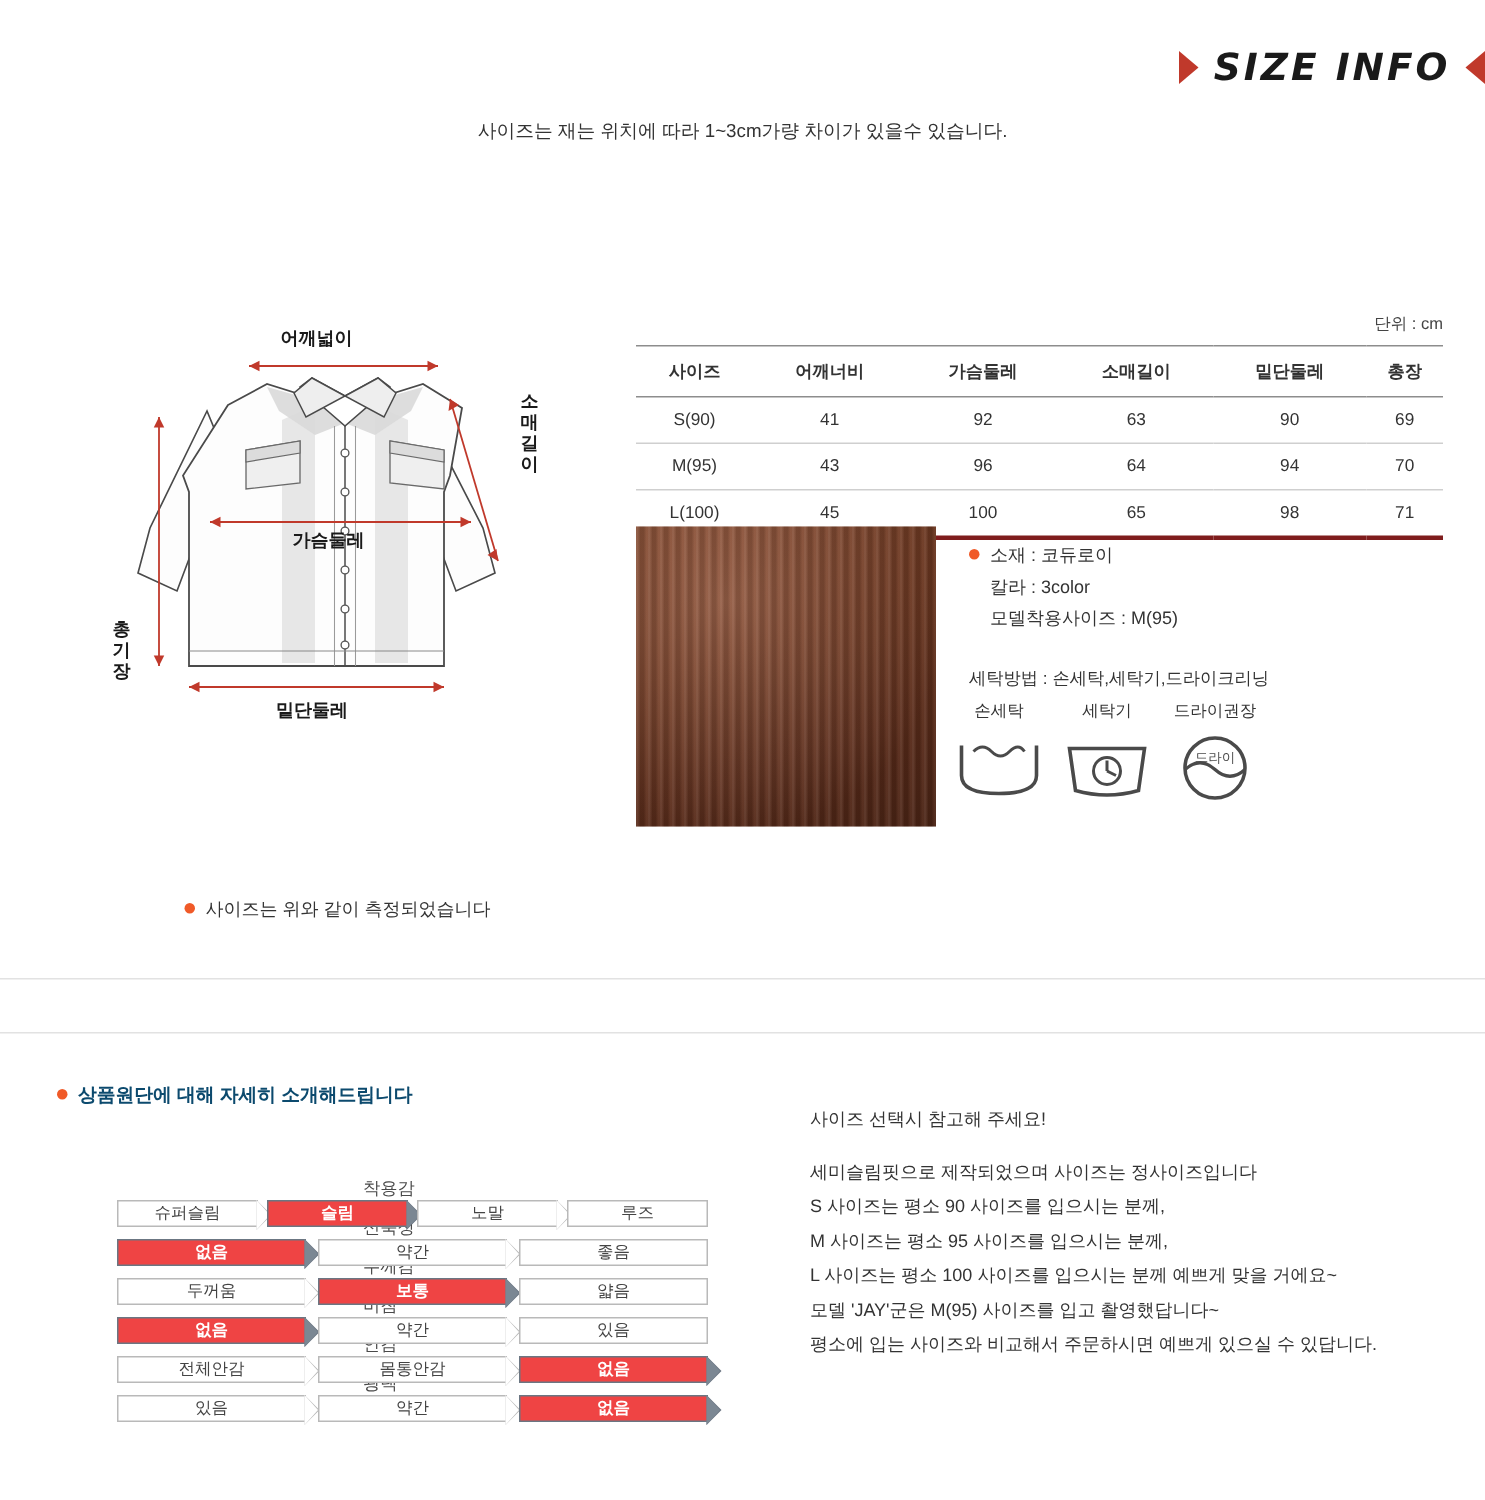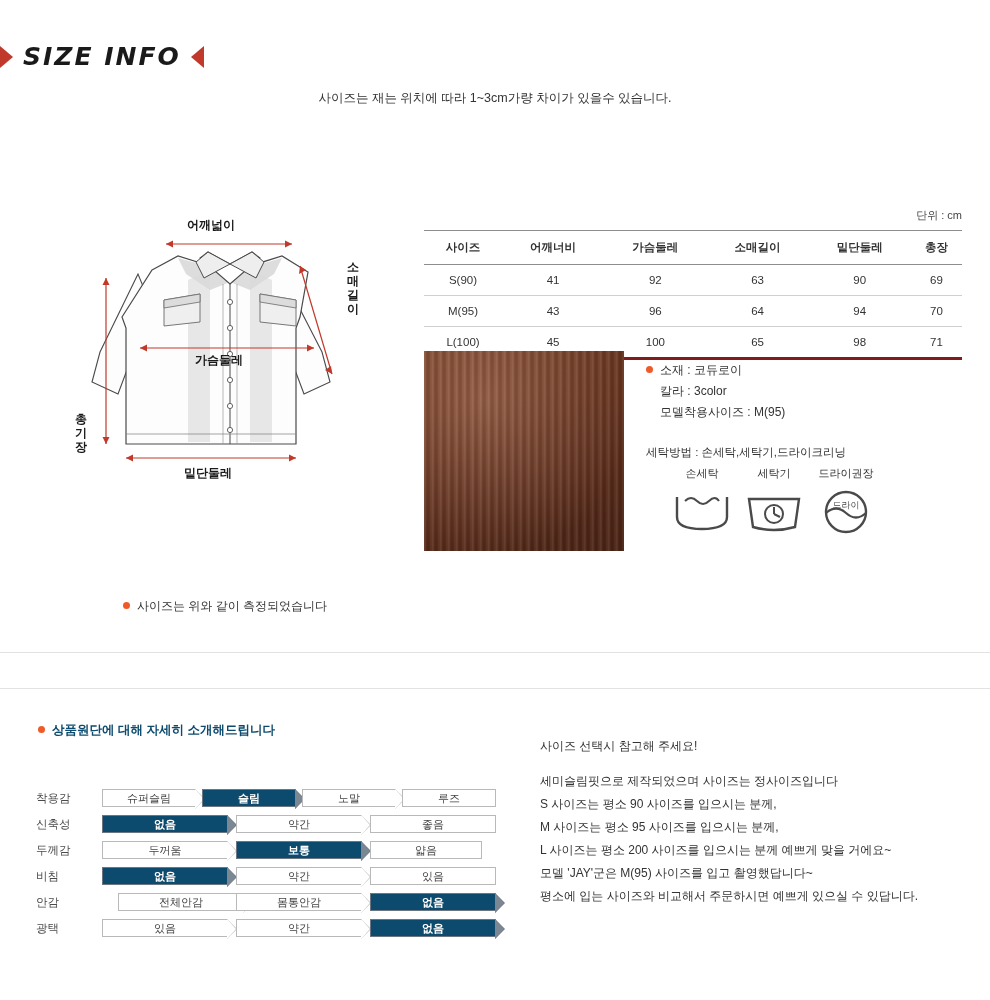--- a/index.html
+++ b/index.html
@@ -7,21 +7,21 @@
   body {
     width: 990px; height: 1000px;
     background: #ffffff;
     font-family: "Liberation Sans", sans-serif;
     color: #333;
     position: relative;
     overflow: hidden;
   }
 
   
-  .title-wrap { text-align:left; padding-top: 42px; }
+  .title-wrap { text-align:right; padding-top: 30px; }
   .title-row { display:inline-flex; align-items:center; gap:10px; }
   .tri { width:0; height:0; }
   .tri-left { border-top: 11px solid transparent; border-bottom: 11px solid transparent; border-left: 13px solid #c0392b; }
   .tri-right { border-top: 11px solid transparent; border-bottom: 11px solid transparent; border-right: 13px solid #c0392b; }
   .title-text {
     font-family: "DejaVu Sans", sans-serif;
     font-size: 25px; font-weight: bold; font-style: italic;
     letter-spacing: 2px; color: #1a1a1a;
   }
 
@@ -62,44 +62,44 @@
     content:""; position:absolute; inset:0;
     background: radial-gradient(ellipse at 30% 25%, rgba(255,255,255,0.13), rgba(0,0,0,0.18) 75%);
   }
 
   
   .matinfo { position:absolute; left: 646px; top: 360px; font-size: 12px; color:#333; line-height: 21px; }
   .dot { display:inline-block; width:7px; height:7px; border-radius:50%; background:#f05a28; margin-right:7px; vertical-align: 1px; }
   .matinfo .indent { padding-left: 14px; }
 
   .washtitle { position:absolute; left: 646px; top: 445px; font-size: 11.5px; color:#333; }
-  .washicons { position:absolute; left: 666px; top: 466px; width: 260px; display:flex; }
+  .washicons { position:absolute; left: 630px; top: 466px; width: 260px; display:flex; }
   .washitem { width: 72px; text-align:center; font-size: 11px; color:#333; }
   .washitem .cap { display:block; margin-bottom: 6px; }
 
   
   .note { position:absolute; left: 123px; top: 598px; font-size: 12px; color:#333;text-align:right; }
 
   
   .sep { position:absolute; left:0; width: 990px; height:1px; background:#e2e2e2; }
 
   
   .bsec-title { position:absolute; left: 38px; top: 722px; font-size: 12.5px; font-weight:bold; color:#0c4a6e; }
   .rtext { position:absolute; left: 540px; top: 735px; font-size: 12px; color:#333; line-height: 23px; }
 
   .meters { position:absolute; left: 36px; top: 785px; width: 478px; }
-  .meter-row { display:flex; align-items:center; height: 26px; margin-bottom: 0px; }
+  .meter-row { display:flex; align-items:center; height: 26px; margin-bottom: 0px; flex-direction: column; }
   .meter-label { width: 66px; font-size: 11.5px; color:#4a4a4a; }
   .meter-bar { position:relative; width: 394px; height: 18px; }
   .seg {
     position:absolute; top:0; height: 18px;
     border:1px solid #b9b9b9; background:#fff;
     font-size: 11px; color:#444; text-align:center; line-height: 16px;
   }
-  .seg.on { background:#0c4a6e; border-color:#6b7682; color:#fff; font-weight:bold; }
+  .seg.on { background:#ef4444; border-color:#6b7682; color:#fff; font-weight:bold; }
   .seg .arrow {
     position:absolute; right:-9px; top:-1px; width:0; height:0;
     border-top: 10px solid transparent; border-bottom: 10px solid transparent;
     border-left: 9px solid #fff;
   }
   .seg.on .arrow { border-left-color:#7b8793; }
   .seg .arrowline {
     position:absolute; right:-10px; top:-1px; width:0; height:0;
     border-top: 10px solid transparent; border-bottom: 10px solid transparent;
     border-left: 10px solid #b9b9b9; z-index:-1;
@@ -275,21 +275,21 @@
 <div class="bsec-title">
   <span class="dot"></span><span>상품원단에 대해 자세히 소개해드립니다</span>
 </div>
 
 <div class="rtext">
   <div>사이즈 선택시 참고해 주세요!</div>
   <div style="height:12px;"></div>
   <div>세미슬림핏으로 제작되었으며 사이즈는 정사이즈입니다</div>
   <div>S 사이즈는 평소 90 사이즈를 입으시는 분께,</div>
   <div>M 사이즈는 평소 95 사이즈를 입으시는 분께,</div>
-  <div>L 사이즈는 평소 200 사이즈를 입으시는 분께 예쁘게 맞을 거에요~</div>
+  <div>L 사이즈는 평소 100 사이즈를 입으시는 분께 예쁘게 맞을 거에요~</div>
   <div>모델 'JAY'군은 M(95) 사이즈를 입고 촬영했답니다~</div>
   <div>평소에 입는 사이즈와 비교해서 주문하시면 예쁘게 있으실 수 있답니다.</div>
 </div>
 
 <div class="meters">
 
   <div class="meter-row">
     <div class="meter-label">착용감</div>
     <div class="meter-bar">
       <div class="seg" style="left:0px; width:94px;">슈퍼슬림<i class="arrowline"></i><i class="arrow"></i></div>
@@ -306,37 +306,37 @@
       <div class="seg" style="left:134px; width:126px;">약간<i class="arrowline"></i><i class="arrow"></i></div>
       <div class="seg" style="left:268px; width:126px;">좋음</div>
     </div>
   </div>
 
   <div class="meter-row">
     <div class="meter-label">두께감</div>
     <div class="meter-bar">
       <div class="seg" style="left:0px; width:126px;">두꺼움<i class="arrowline"></i><i class="arrow"></i></div>
       <div class="seg on" style="left:134px; width:126px;">보통<i class="arrowline"></i><i class="arrow"></i></div>
-      <div class="seg" style="left:268px; width:112px;">얇음</div>
+      <div class="seg" style="left:268px; width:126px;">얇음</div>
     </div>
   </div>
 
   <div class="meter-row">
     <div class="meter-label">비침</div>
     <div class="meter-bar">
       <div class="seg on" style="left:0px; width:126px;">없음<i class="arrowline"></i><i class="arrow"></i></div>
       <div class="seg" style="left:134px; width:126px;">약간<i class="arrowline"></i><i class="arrow"></i></div>
       <div class="seg" style="left:268px; width:126px;">있음</div>
     </div>
   </div>
 
   <div class="meter-row">
     <div class="meter-label">안감</div>
     <div class="meter-bar">
-      <div class="seg" style="left:16px; width:126px;">전체안감<i class="arrowline"></i><i class="arrow"></i></div>
+      <div class="seg" style="left:0px; width:126px;">전체안감<i class="arrowline"></i><i class="arrow"></i></div>
       <div class="seg" style="left:134px; width:126px;">몸통안감<i class="arrowline"></i><i class="arrow"></i></div>
       <div class="seg on" style="left:268px; width:126px;">없음<i class="arrowline"></i><i class="arrow"></i></div>
     </div>
   </div>
 
   <div class="meter-row">
     <div class="meter-label">광택</div>
     <div class="meter-bar">
       <div class="seg" style="left:0px; width:126px;">있음<i class="arrowline"></i><i class="arrow"></i></div>
       <div class="seg" style="left:134px; width:126px;">약간<i class="arrowline"></i><i class="arrow"></i></div>

